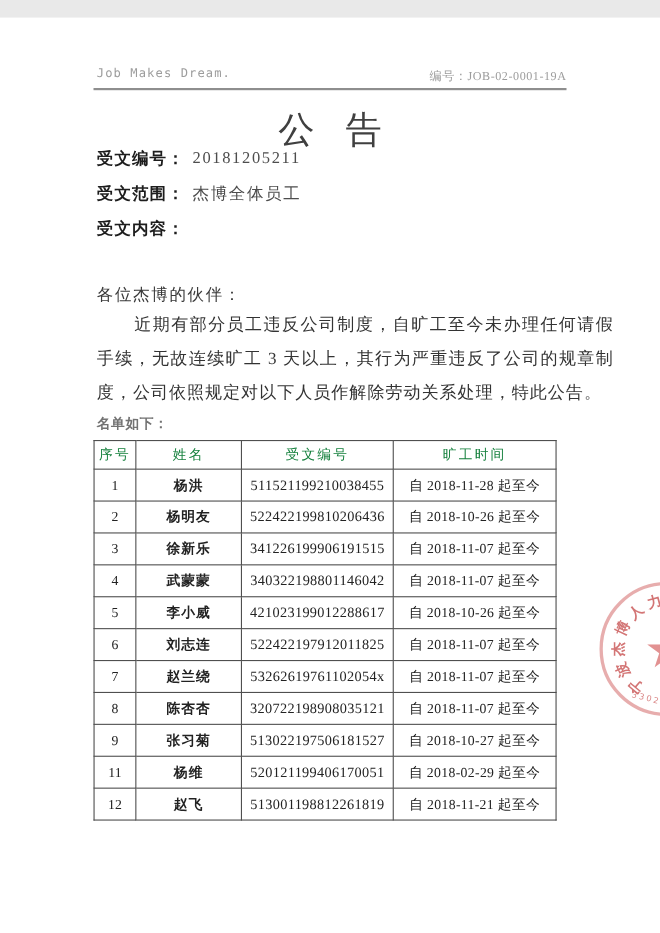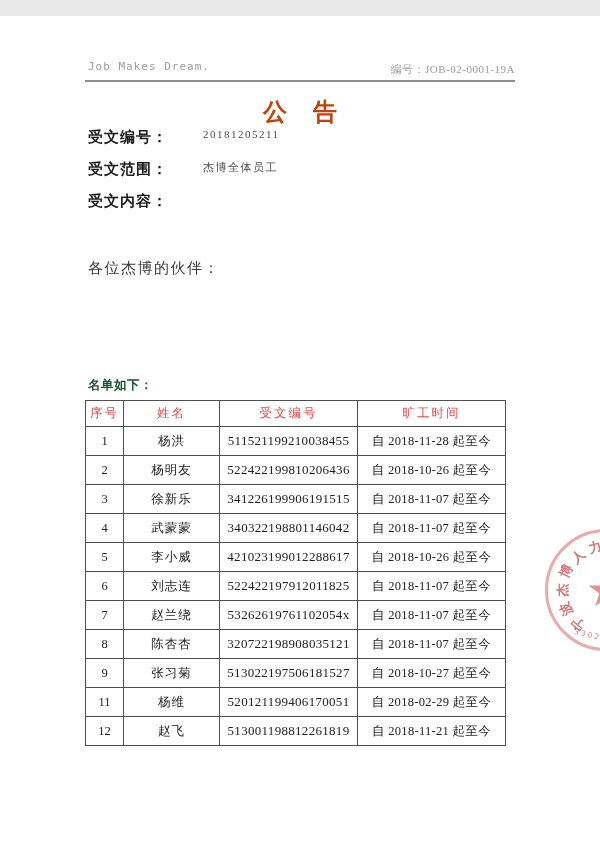--- a/index.html
+++ b/index.html
@@ -20,54 +20,54 @@
     font-family:Liberation Serif, serif;
     font-size:11px; color:#9c9c9c; letter-spacing:0.5px;
   }
   .hdr-line {
     position:absolute; left:85px; top:64px; width:430px; height:0;
     border-top:2px solid #8e8e8e;
   }
   
   .title {
     position:absolute; left:0; top:80px; width:100%; text-align:center;
-    font-size:24px; font-weight:700; color:#c2410c;
+    font-size:33px; font-weight:400; color:#404040;
     letter-spacing:10px; text-indent:10px;
   }
   
   .meta { position:absolute; left:88px; top:112px; }
-  .meta-row { display:flex; align-items:flex-start; height:32px;gap:28px; }
+  .meta-row { display:flex; align-items:center; height:32px; }
   .meta-label {
     font-family:"Liberation Sans","DejaVu Sans",sans-serif;
     font-weight:700; font-size:15px; color:#1d1d1d; letter-spacing:1px;
   }
-  .meta-value { font-size:11px; color:#4d4d4d; margin-left:7px; letter-spacing:1.5px; }
+  .meta-value { font-size:15px; color:#4d4d4d; margin-left:7px; letter-spacing:1.5px; }
   
   .salutation { position:absolute; left:88px; top:243px; font-size:15px; color:#3a3a3a; letter-spacing:1.5px; }
   .paragraph {
     position:absolute; left:88px; top:264px; width:470px;
     font-size:15.5px; line-height:31px; color:#333;
     text-align:justify; text-indent:2.2em; letter-spacing:0.9px;
   }
   .list-intro {
     position:absolute; left:88px; top:361px;
     font-family:"Liberation Sans","DejaVu Sans",sans-serif;
-    font-weight:700; font-size:12.5px; color:#14532d; letter-spacing:0.5px;
+    font-weight:700; font-size:12.5px; color:#737373; letter-spacing:0.5px;
   }
   
   .roster {
     position:absolute; left:85px; top:384px; width:420px;
     border-collapse:collapse; table-layout:fixed;
     font-size:12.5px; color:#222;
   }
   .roster th, .roster td { border:1px solid #4f4f4f; text-align:center; vertical-align:middle; }
-  .roster th { height:26px; font-weight:400; color:#ef4444; letter-spacing:2px; }
+  .roster th { height:26px; font-weight:400; color:#15803d; letter-spacing:2px; }
   .roster td { height:29px; }
   .col-no { width:38px; } .col-name { width:96px; } .col-id { width:138px; } .col-date { width:148px; }
-  td.cell-name { font-weight:400; letter-spacing:1px; }
+  td.cell-name { font-weight:700; letter-spacing:1px; }
   td.cell-id { font-size:13px; letter-spacing:0.3px; }
   td.cell-date { letter-spacing:0.3px; }
   
   .stamp { position:absolute; left:545px; top:513px; width:122px; height:122px; pointer-events:none; }
   .stamp-ring { position:absolute; left:0; top:0; width:122px; height:122px; border:3px solid rgba(207,92,92,0.5); border-radius:50%; }
   .stamp-star {
     position:absolute; left:61px; top:61px; transform:translate(-50%,-50%);
     font-family:"DejaVu Sans","Liberation Sans",sans-serif;
     font-size:46px; line-height:46px; color:rgba(214,100,100,0.7);
   }
@@ -107,20 +107,21 @@
       <span class="meta-label">受文范围：</span>
       <span class="meta-value">杰博全体员工</span>
     </div>
     <div class="meta-row">
       <span class="meta-label">受文内容：</span>
       <span class="meta-value"></span>
     </div>
   </div>
 
   <div class="salutation">各位杰博的伙伴：</div>
+  <div class="paragraph">近期有部分员工违反公司制度，自旷工至今未办理任何请假手续，无故连续旷工 3 天以上，其行为严重违反了公司的规章制度，公司依照规定对以下人员作解除劳动关系处理，特此公告。</div>
   <div class="list-intro">名单如下：</div>
 
   <table class="roster">
     <colgroup>
         <col class="col-no">
         <col class="col-name">
         <col class="col-id">
         <col class="col-date">
       </colgroup>
     <thead>

